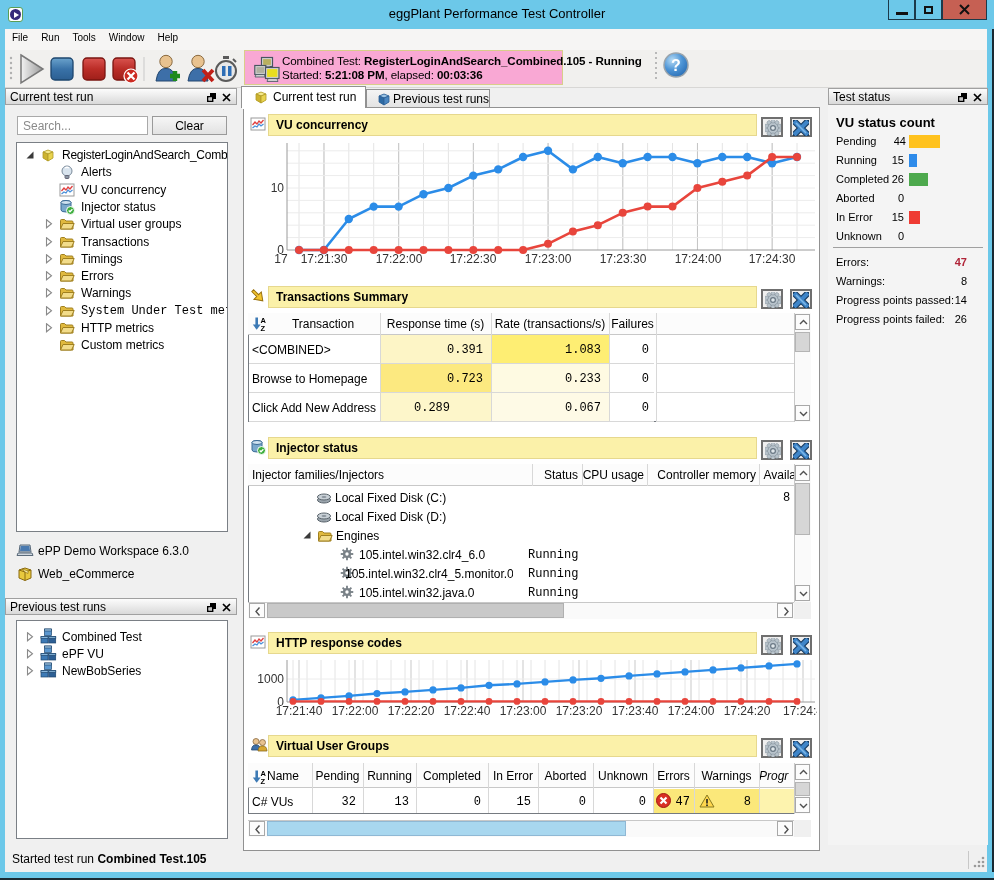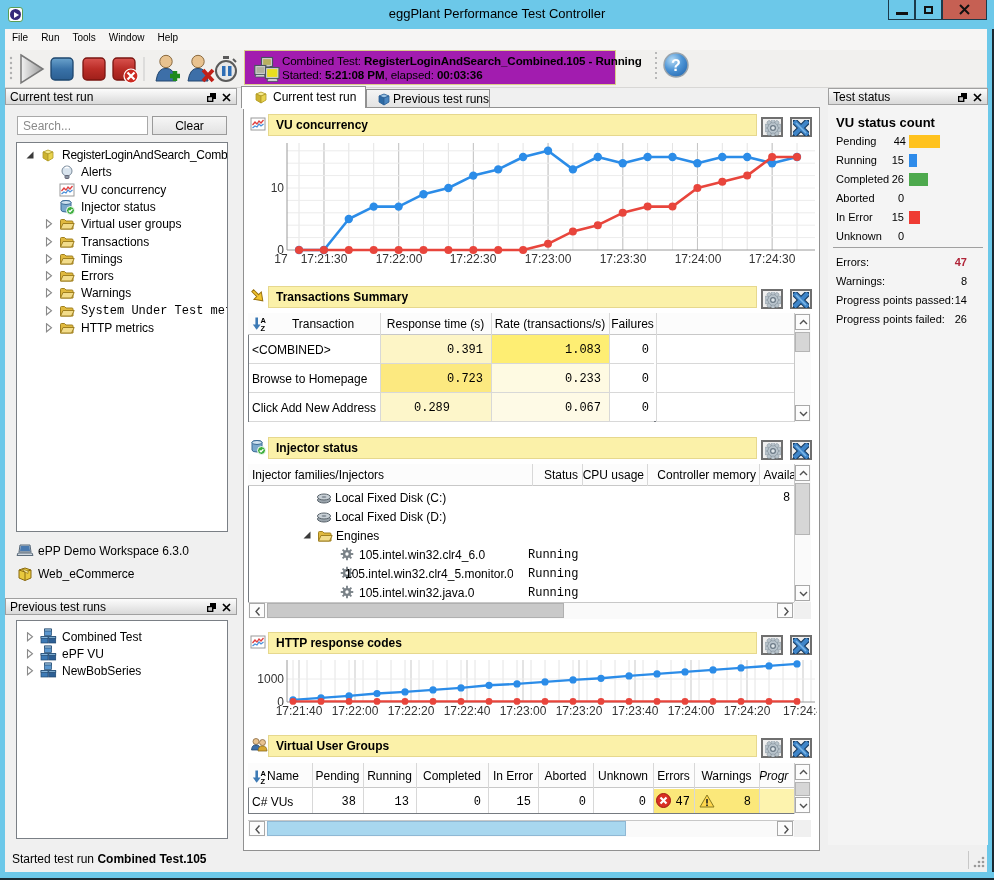--- a/index.html
+++ b/index.html
@@ -99,21 +99,21 @@
 <g>
           <circle cx="221" cy="21" r="10" fill="#e8e8e8" stroke="#5a5a5a" stroke-width="2"></circle>
           <rect x="218" y="6" width="6" height="3" fill="#5a5a5a"></rect>
           <line x1="228" y1="9" x2="231" y2="12" stroke="#5a5a5a" stroke-width="2"></line>
           <rect x="217" y="16" width="3.5" height="10" fill="#2d6db5"></rect>
           <rect x="223" y="16" width="3.5" height="10" fill="#2d6db5"></rect>
         </g>
 </svg>
     </div>
 
-  <div class="abs" style="left:244px;top:50px;width:372px;height:35px;background:#a21caf;border:1px solid #d9cd8a;">
+  <div class="abs" style="left:244px;top:50px;width:319px;height:35px;background:#f9a8d4;border:1px solid #d9cd8a;">
     <div style="position:absolute;left:9px;top:5px;" id="combicon">
         <svg width="26" height="28" viewBox="0 0 26 28">
           <rect x="7.5" y="1.5" width="11" height="9" fill="#d8d8d8" stroke="#4a5560" stroke-width="1.2"></rect>
           <rect x="9.1" y="3.1" width="7.8" height="5.8" fill="#b8b060"></rect>
           <path d="M10 10.5 L13 13 L16 10.5 Z" fill="#c0c0c0"></path>
           <rect x="0.8" y="9.5" width="11" height="9" fill="#d8d8d8" stroke="#4a5560" stroke-width="1.2"></rect>
           <rect x="2.4000000000000004" y="11.1" width="7.8" height="5.8" fill="#b0b0a0"></rect>
           <path d="M2 18.5 L1 21 L11 21 L10.5 18.5 Z" fill="#d0d0d0" stroke="#4a5560" stroke-width="0.8"></path>
           <rect x="11.5" y="11.5" width="13.5" height="11" fill="#d8d8d8" stroke="#4a5560" stroke-width="1.2"></rect>
           <rect x="13.1" y="13.1" width="10.3" height="7.8" fill="#e8de20"></rect>
@@ -288,20 +288,29 @@
             <path d="M2.5 0.8 L7.5 4.8 L2.5 8.8 Z" fill="none" stroke="#8a8a8a" stroke-width="1.1"></path>
           </svg>
         </div>
         <div style="position:absolute;left:42px;top:1px;">
           <svg width="16" height="16" viewBox="0 0 16 16">
             <path d="M1.5 13 L1.5 4.5 Q1.5 3.5 2.5 3.5 L5.5 3.5 L7 5 L13 5 Q14 5 14 6 L14 7 L14 13 Z" fill="#e0b93e" stroke="#a08020"></path>
             <path d="M1.5 13 L4 7.5 L15.2 7.5 L12.5 13 Z" fill="#f2dc8a" stroke="#a08020"></path>
           </svg>
         </div>
         <div style="position:absolute;left:64px;top:2px;white-space:nowrap;">HTTP metrics</div>
+      </div>
+      <div style="position:absolute;left:0;top:193px;width:212px;height:17px;">
+        <div style="position:absolute;left:42px;top:1px;">
+          <svg width="16" height="16" viewBox="0 0 16 16">
+            <path d="M1.5 13 L1.5 4.5 Q1.5 3.5 2.5 3.5 L5.5 3.5 L7 5 L13 5 Q14 5 14 6 L14 7 L14 13 Z" fill="#e0b93e" stroke="#a08020"></path>
+            <path d="M1.5 13 L4 7.5 L15.2 7.5 L12.5 13 Z" fill="#f2dc8a" stroke="#a08020"></path>
+          </svg>
+        </div>
+        <div style="position:absolute;left:64px;top:2px;white-space:nowrap;">Custom metrics</div>
       </div>
     </div>
   <div class="abs" id="workspace-lines" style="left:14px;top:542px;width:220px;height:50px;">
       <div style="position:absolute;left:2px;top:1px;">
         <svg width="18" height="16" viewBox="0 0 18 16">
           <path d="M4 2 L14 2 L15 9 L3 9 Z" fill="#b8c8d8" stroke="#5a6a7a"></path>
           <path d="M4.8 3 L13.3 3 L14 8 L4 8 Z" fill="#4a7ab0"></path>
           <path d="M2 10 L16 10 L17 12.5 L1 12.5 Z" fill="#d0d8e0" stroke="#5a6a7a"></path>
         </svg>
       </div>
@@ -1044,21 +1053,21 @@
       <div style="position:absolute;left:244px;top:655px;width:1px;height:50px;background:#d8d8d8;"></div>
       <div style="position:absolute;left:294px;top:655px;width:1px;height:50px;background:#d8d8d8;"></div>
       <div style="position:absolute;left:349px;top:655px;width:1px;height:50px;background:#d8d8d8;"></div>
       <div style="position:absolute;left:409px;top:655px;width:1px;height:50px;background:#d8d8d8;"></div>
       <div style="position:absolute;left:450px;top:655px;width:1px;height:50px;background:#d8d8d8;"></div>
       <div style="position:absolute;left:515px;top:655px;width:1px;height:50px;background:#d8d8d8;"></div>
       <div style="position:absolute;left:410px;top:681px;width:40px;height:24px;background:#fbe87a;"></div>
       <div style="position:absolute;left:451px;top:681px;width:64px;height:24px;background:#fbe87a;"></div>
       <div style="position:absolute;left:516px;top:681px;width:34px;height:24px;background:#fdf3ae;"></div>
       <div style="position:absolute;left:8px;top:687px;">C# VUs</div>
-      <div class="mono" style="position:absolute;left:68px;top:687px;width:44px;text-align:right;">38</div>
+      <div class="mono" style="position:absolute;left:68px;top:687px;width:44px;text-align:right;">32</div>
       <div class="mono" style="position:absolute;left:119px;top:687px;width:46px;text-align:right;">13</div>
       <div class="mono" style="position:absolute;left:172px;top:687px;width:65px;text-align:right;">0</div>
       <div class="mono" style="position:absolute;left:244px;top:687px;width:43px;text-align:right;">15</div>
       <div class="mono" style="position:absolute;left:294px;top:687px;width:48px;text-align:right;">0</div>
       <div class="mono" style="position:absolute;left:349px;top:687px;width:53px;text-align:right;">0</div>
       <div style="position:absolute;left:412px;top:685px;">
         <svg width="15" height="15" viewBox="0 0 15 15">
           <circle cx="7.5" cy="7.5" r="7" fill="#d93025" stroke="#a01810"></circle>
           <path d="M4.5 4.5 L10.5 10.5 M10.5 4.5 L4.5 10.5" stroke="#fff" stroke-width="2.2"></path>
         </svg>

